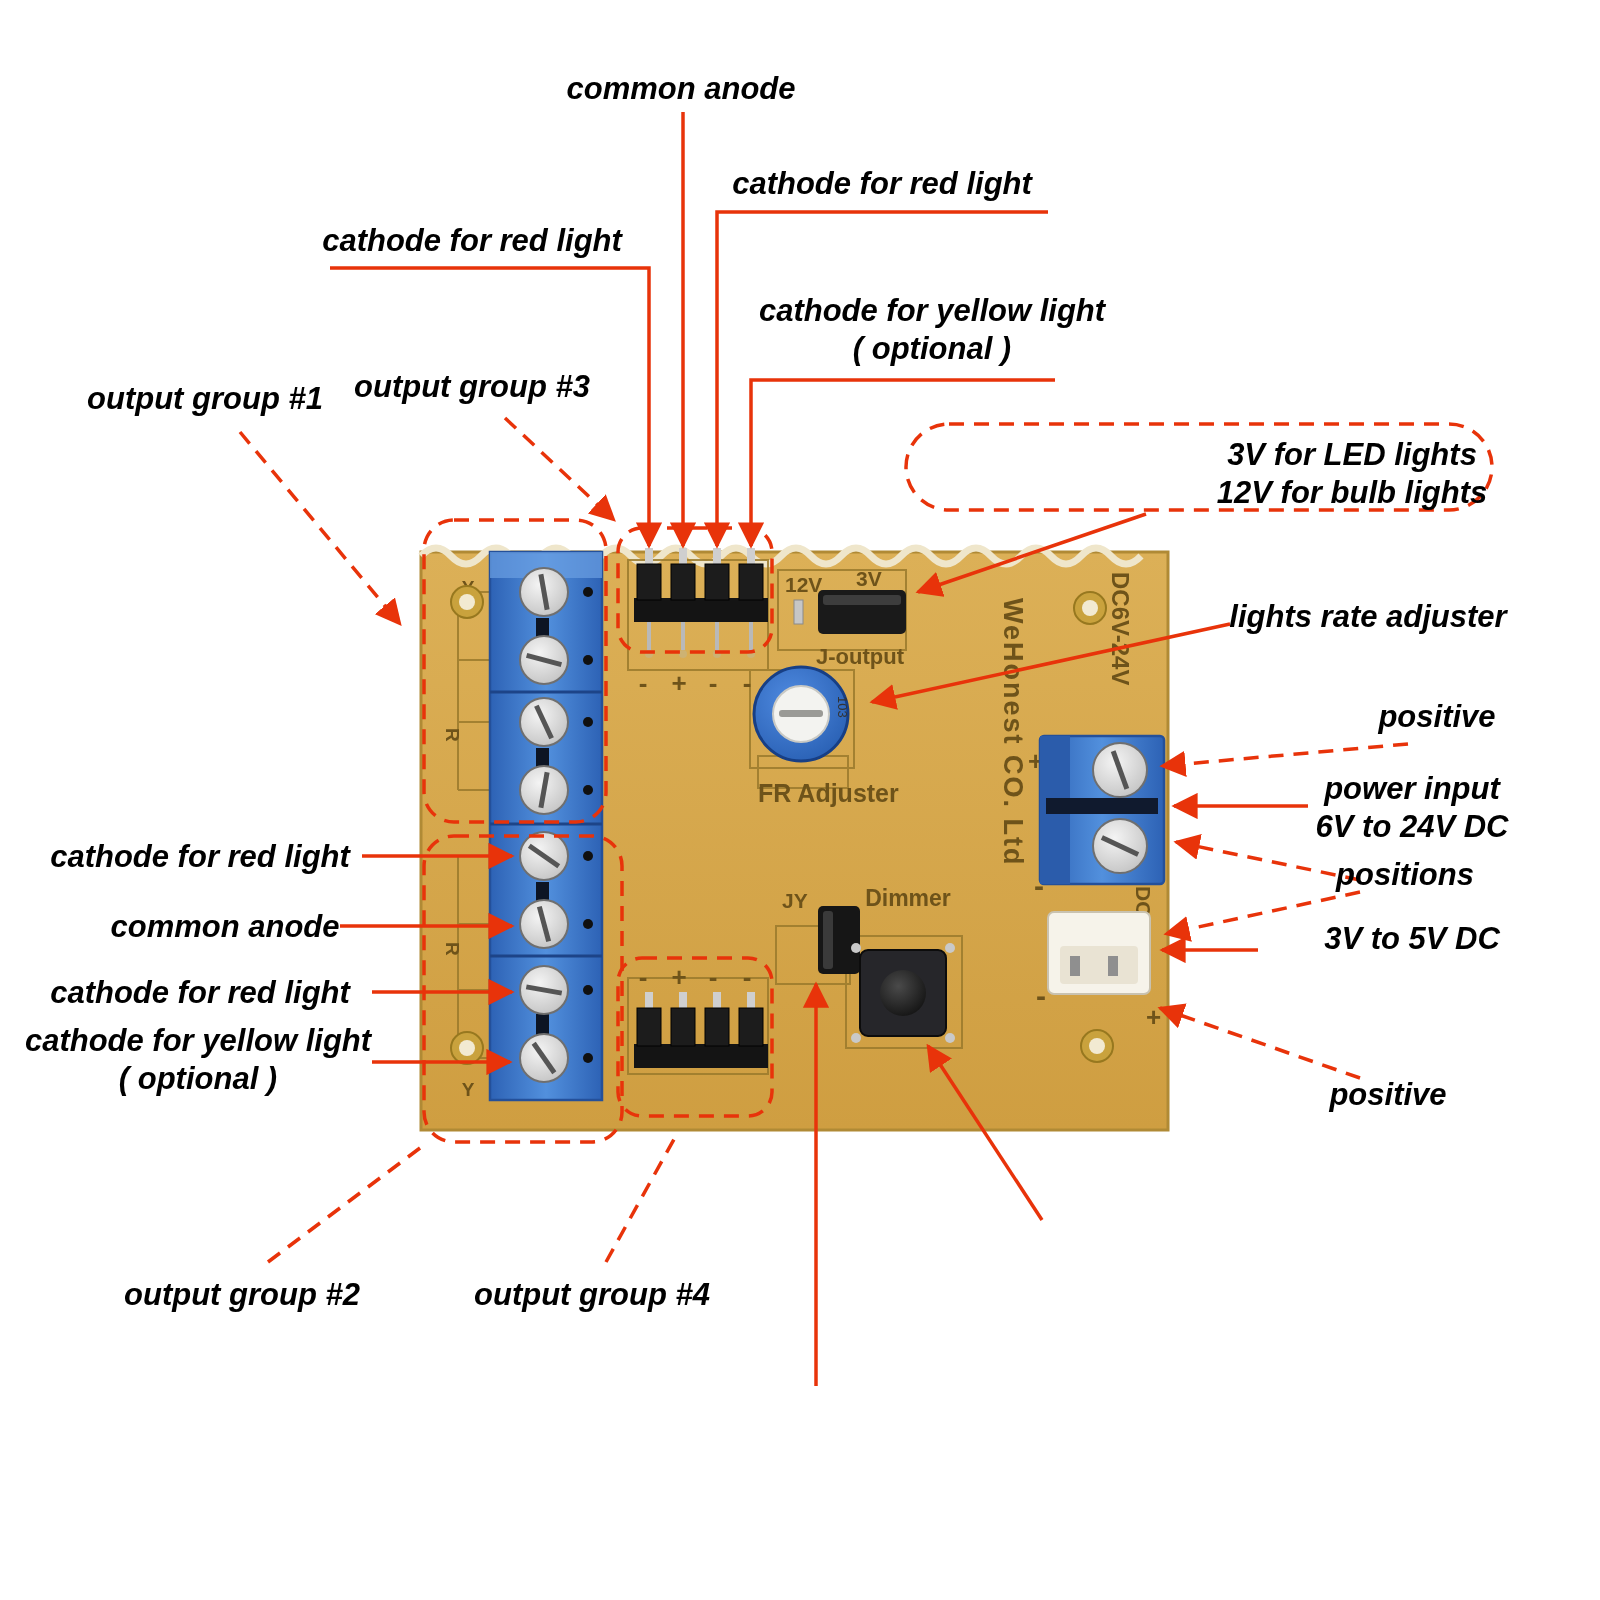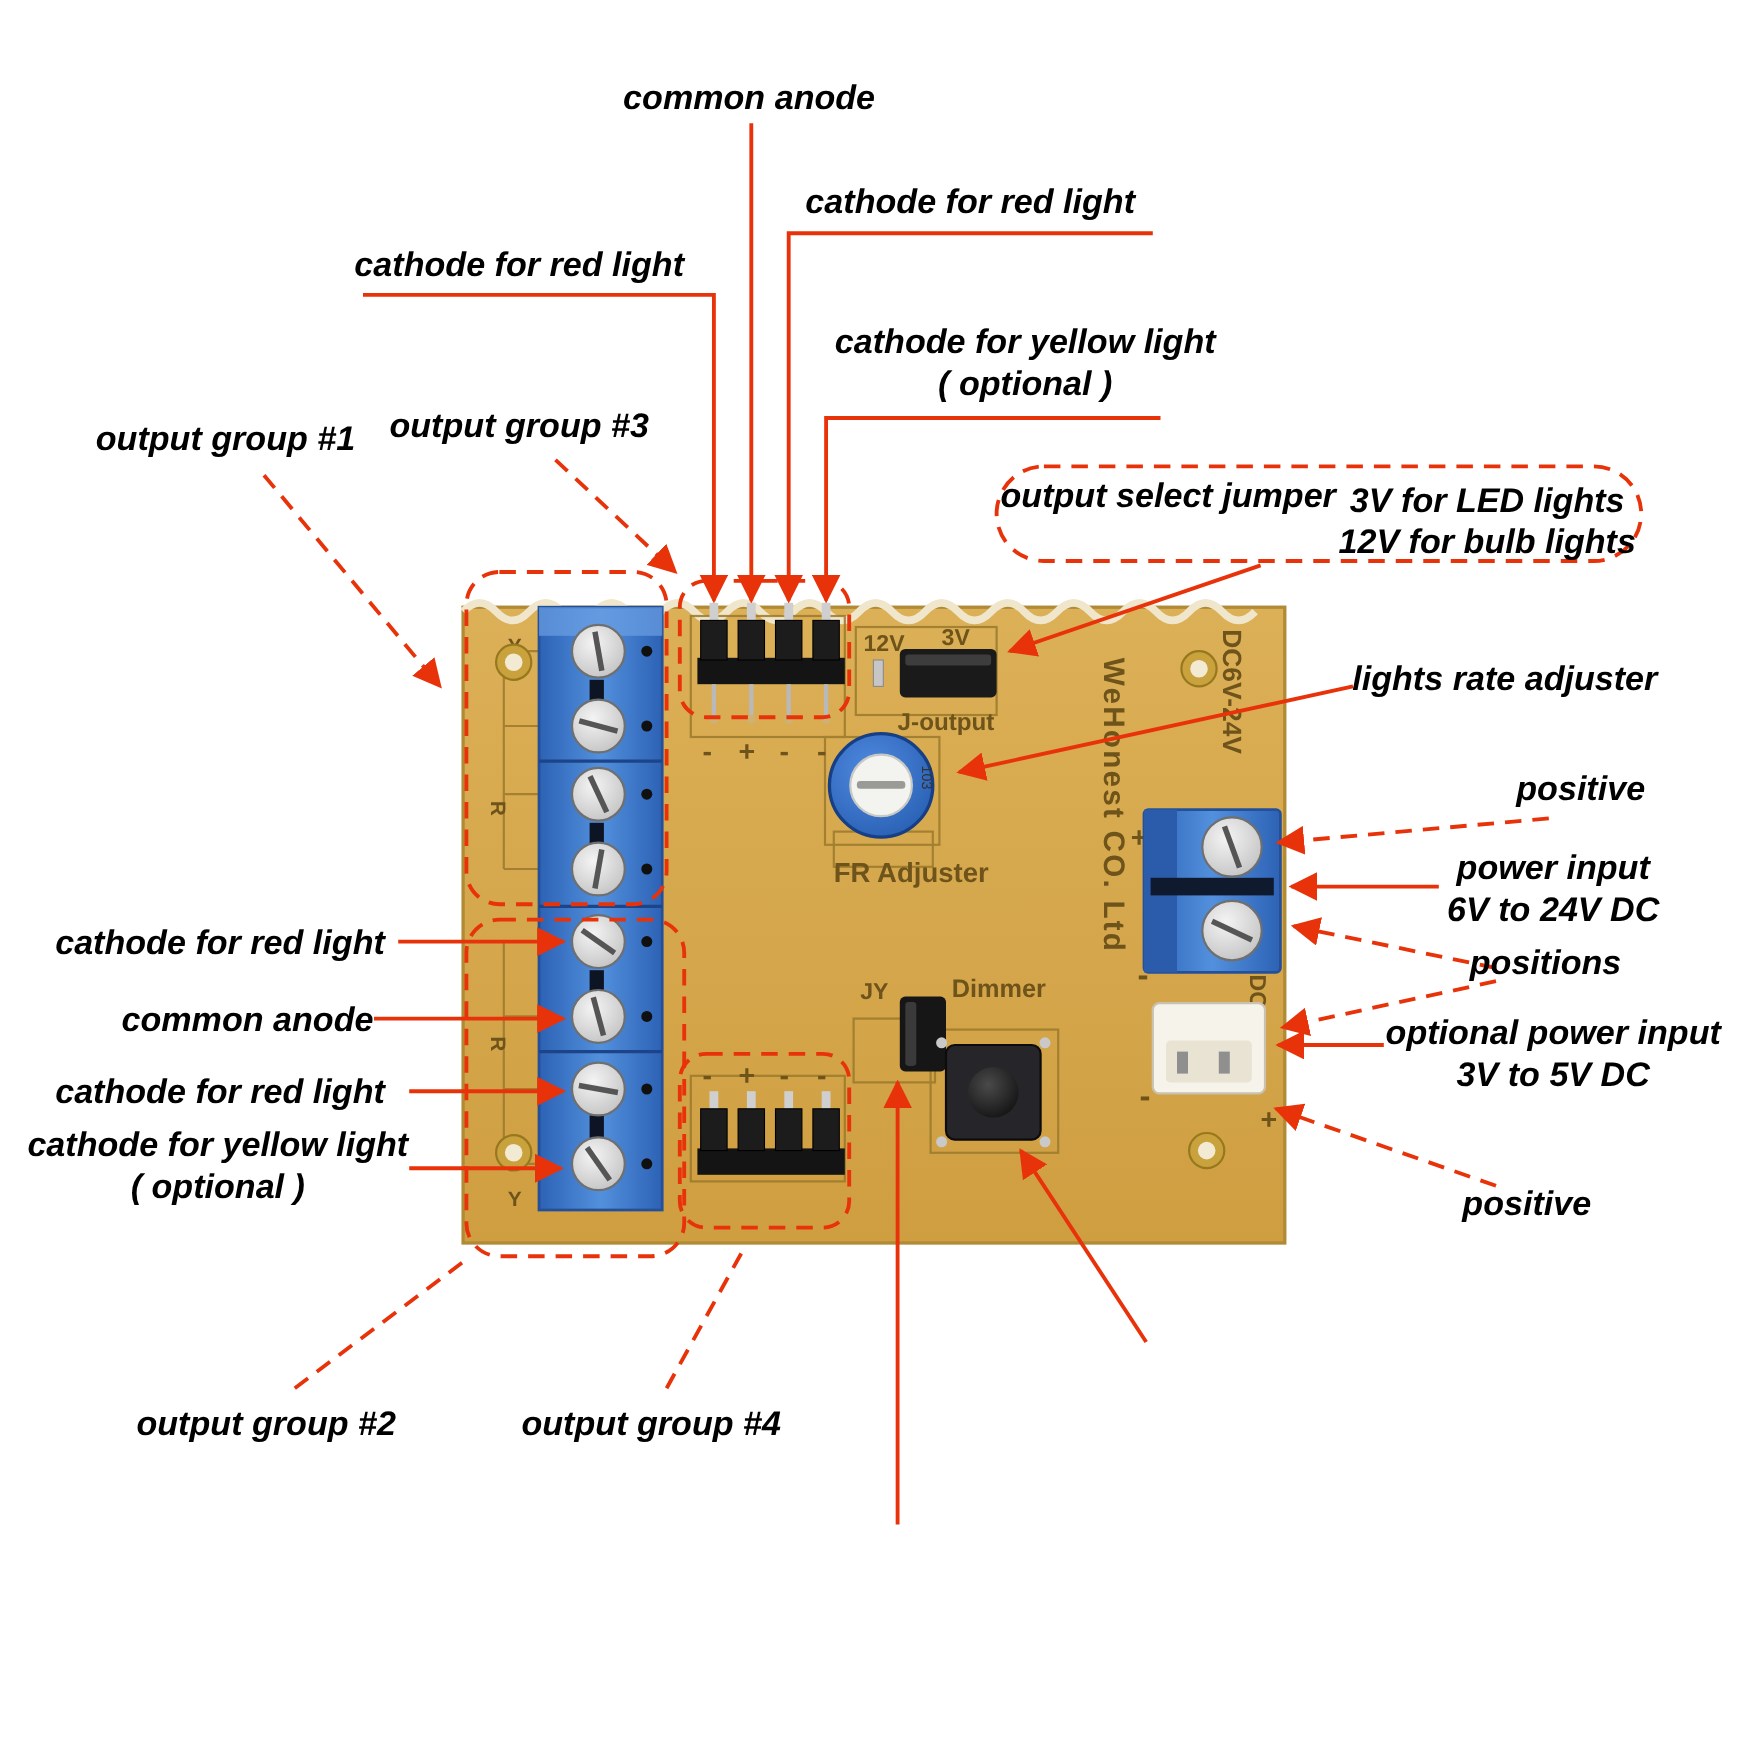--- a/index.html
+++ b/index.html
@@ -275,35 +275,33 @@
   <div class="lbl" style="left:681px;top:70px">common anode</div>
   <div class="lbl" style="left:882px;top:165px">cathode for red light</div>
   <div class="lbl" style="left:472px;top:222px">cathode for red light</div>
   <div class="lbl" style="left:932px;top:292px">
     <div>cathode for yellow light</div>
     <div>( optional )</div>
   </div>
   <div class="lbl" style="left:205px;top:380px">output group #1</div>
   <div class="lbl" style="left:472px;top:368px">output group #3</div>
 
-  <div class="lbl" style="left:1062px;top:432px">output select jumper</div>
   <div class="lbl" style="left:1352px;top:436px">
     <div>3V for LED lights</div>
     <div>12V for bulb lights</div>
   </div>
 
   <div class="lbl" style="left:1368px;top:598px">lights rate adjuster</div>
   <div class="lbl" style="left:1437px;top:698px">positive</div>
   <div class="lbl" style="left:1412px;top:770px">
     <div>power input</div>
     <div>6V to 24V DC</div>
   </div>
   <div class="lbl" style="left:1405px;top:856px">positions</div>
   <div class="lbl" style="left:1412px;top:920px">
-    <div>optional power input</div>
     <div>3V to 5V DC</div>
   </div>
   <div class="lbl" style="left:1388px;top:1076px">positive</div>
 
   <div class="lbl" style="left:200px;top:838px">cathode for red light</div>
   <div class="lbl" style="left:225px;top:908px">common anode</div>
   <div class="lbl" style="left:200px;top:974px">cathode for red light</div>
   <div class="lbl" style="left:198px;top:1022px">
     <div>cathode for yellow light</div>
     <div>( optional )</div>

